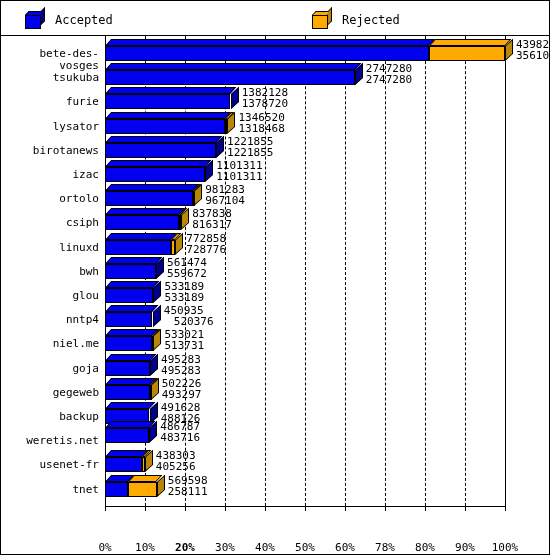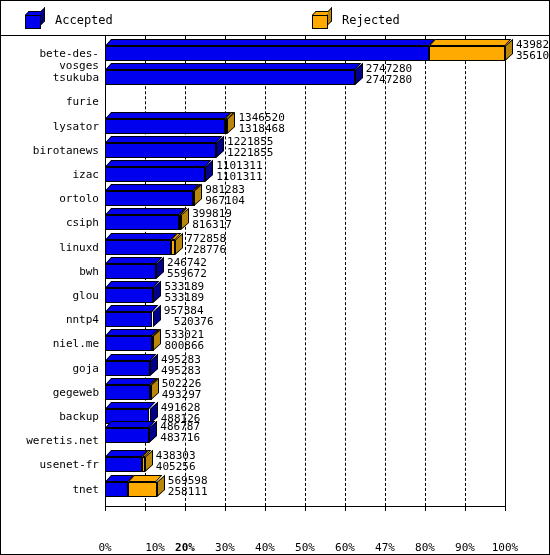--- a/index.html
+++ b/index.html
@@ -158,20 +158,31 @@
           <div class="bar3d" style="width: 249.854px;">
             <div class="topface acc" style="left: 0px; width: 249.854px;"></div>
             <div class="cap acc" style="left: 249.854px;"></div>
             <div class="seg acc" style="left: 0px; width: 249.854px;"></div>
           </div>
           <div class="vals" style="left: 260.854px; top: 0px;">
             <div>2747280</div>
             <div style="padding-left: 0px;">2747280</div>
           </div>
         </div>
+        <div class="row" style="top: 51.4px; width: 400px;">
+          <div class="bar3d" style="width: 125.699px;">
+            <div class="topface acc" style="left: 0px; width: 125.389px;"></div>
+            <div class="cap acc" style="left: 125.699px;"></div>
+            <div class="seg acc" style="left: 0px; width: 125.389px;"></div>
+          </div>
+          <div class="vals" style="left: 136.699px; top: 0px;">
+            <div>1382128</div>
+            <div style="padding-left: 0px;">1378720</div>
+          </div>
+        </div>
         <div class="row" style="top: 75.6px; width: 400px;">
           <div class="bar3d" style="width: 122.46px;">
             <div class="topface acc" style="left: 0px; width: 119.909px;"></div>
             <div class="topface rej" style="left: 119.909px; width: 2.55121px;"></div>
             <div class="cap rej" style="left: 122.46px;"></div>
             <div class="seg acc" style="left: 0px; width: 119.909px;"></div>
             <div class="seg rej" style="left: 119.909px; width: 2.55121px;"></div>
           </div>
           <div class="vals" style="left: 133.46px; top: 0px;">
             <div>1346520</div>
@@ -215,21 +226,21 @@
         </div>
         <div class="row" style="top: 172.4px; width: 400px;">
           <div class="bar3d" style="width: 76.1979px;">
             <div class="topface acc" style="left: 0px; width: 74.2406px;"></div>
             <div class="topface rej" style="left: 74.2406px; width: 1.95725px;"></div>
             <div class="cap rej" style="left: 76.1979px;"></div>
             <div class="seg acc" style="left: 0px; width: 74.2406px;"></div>
             <div class="seg rej" style="left: 74.2406px; width: 1.95725px;"></div>
           </div>
           <div class="vals" style="left: 87.1979px; top: 0px;">
-            <div>399819</div>
+            <div>837838</div>
             <div style="padding-left: 0px;">816317</div>
           </div>
         </div>
         <div class="row" style="top: 196.6px; width: 400px;">
           <div class="bar3d" style="width: 70.2882px;">
             <div class="topface acc" style="left: 0px; width: 66.2791px;"></div>
             <div class="topface rej" style="left: 66.2791px; width: 4.00907px;"></div>
             <div class="cap rej" style="left: 70.2882px;"></div>
             <div class="seg acc" style="left: 0px; width: 66.2791px;"></div>
             <div class="seg rej" style="left: 66.2791px; width: 4.00907px;"></div>
@@ -239,21 +250,21 @@
             <div style="padding-left: 0px;">728776</div>
           </div>
         </div>
         <div class="row" style="top: 220.8px; width: 400px;">
           <div class="bar3d" style="width: 51.0637px;">
             <div class="topface acc" style="left: 0px; width: 50.8998px;"></div>
             <div class="cap acc" style="left: 51.0637px;"></div>
             <div class="seg acc" style="left: 0px; width: 50.8998px;"></div>
           </div>
           <div class="vals" style="left: 62.0637px; top: 0px;">
-            <div>246742</div>
+            <div>561474</div>
             <div style="padding-left: 0px;">559672</div>
           </div>
         </div>
         <div class="row" style="top: 245px; width: 400px;">
           <div class="bar3d" style="width: 48.4913px;">
             <div class="topface acc" style="left: 0px; width: 48.4913px;"></div>
             <div class="cap acc" style="left: 48.4913px;"></div>
             <div class="seg acc" style="left: 0px; width: 48.4913px;"></div>
           </div>
           <div class="vals" style="left: 59.4913px; top: 0px;">
@@ -261,35 +272,35 @@
             <div style="padding-left: 0px;">533189</div>
           </div>
         </div>
         <div class="row" style="top: 269.2px; width: 400px;">
           <div class="bar3d" style="width: 47.8013px;">
             <div class="topface acc" style="left: 0px; width: 47.326px;"></div>
             <div class="cap acc" style="left: 47.8013px;"></div>
             <div class="seg acc" style="left: 0px; width: 47.326px;"></div>
           </div>
           <div class="vals" style="left: 58.8013px; top: 0px;">
-            <div>957384</div>
+            <div>450935</div>
             <div style="padding-left: 0px; margin-left: 10px;">520376</div>
           </div>
         </div>
         <div class="row" style="top: 293.4px; width: 400px;">
           <div class="bar3d" style="width: 48.476px;">
             <div class="topface acc" style="left: 0px; width: 46.7217px;"></div>
             <div class="topface rej" style="left: 46.7217px; width: 1.75434px;"></div>
             <div class="cap rej" style="left: 48.476px;"></div>
             <div class="seg acc" style="left: 0px; width: 46.7217px;"></div>
             <div class="seg rej" style="left: 46.7217px; width: 1.75434px;"></div>
           </div>
           <div class="vals" style="left: 59.476px; top: 0px;">
             <div>533021</div>
-            <div style="padding-left: 0px;">800866</div>
+            <div style="padding-left: 0px;">513731</div>
           </div>
         </div>
         <div class="row" style="top: 317.6px; width: 400px;">
           <div class="bar3d" style="width: 45.0439px;">
             <div class="topface acc" style="left: 0px; width: 45.0439px;"></div>
             <div class="cap acc" style="left: 45.0439px;"></div>
             <div class="seg acc" style="left: 0px; width: 45.0439px;"></div>
           </div>
           <div class="vals" style="left: 56.0439px; top: 0px;">
             <div>495283</div>
@@ -353,27 +364,27 @@
             <div class="seg rej" style="left: 23.4741px; width: 28.3284px;"></div>
           </div>
           <div class="vals" style="left: 62.8026px; top: 0px;">
             <div>569598</div>
             <div style="padding-left: 0px;">258111</div>
           </div>
         </div>
       </div>
     <div id="xticks">
         <div class="xtick" style="left: 84px;">0%</div>
-        <div class="xtick" style="left: 124px; text-align: right;">10%</div>
+        <div class="xtick" style="left: 124px;">10%</div>
         <div class="xtick" style="left: 164px; font-weight: bold;">20%</div>
         <div class="xtick" style="left: 204px;">30%</div>
         <div class="xtick" style="left: 244px;">40%</div>
         <div class="xtick" style="left: 284px;">50%</div>
         <div class="xtick" style="left: 324px;">60%</div>
-        <div class="xtick" style="left: 364px;">47%</div>
+        <div class="xtick" style="left: 364px;">78%</div>
         <div class="xtick" style="left: 404px;">80%</div>
         <div class="xtick" style="left: 444px;">90%</div>
         <div class="xtick" style="left: 484px;">100%</div>
       </div>
 
   </div>
 
 </div>
 
 </body></html>

